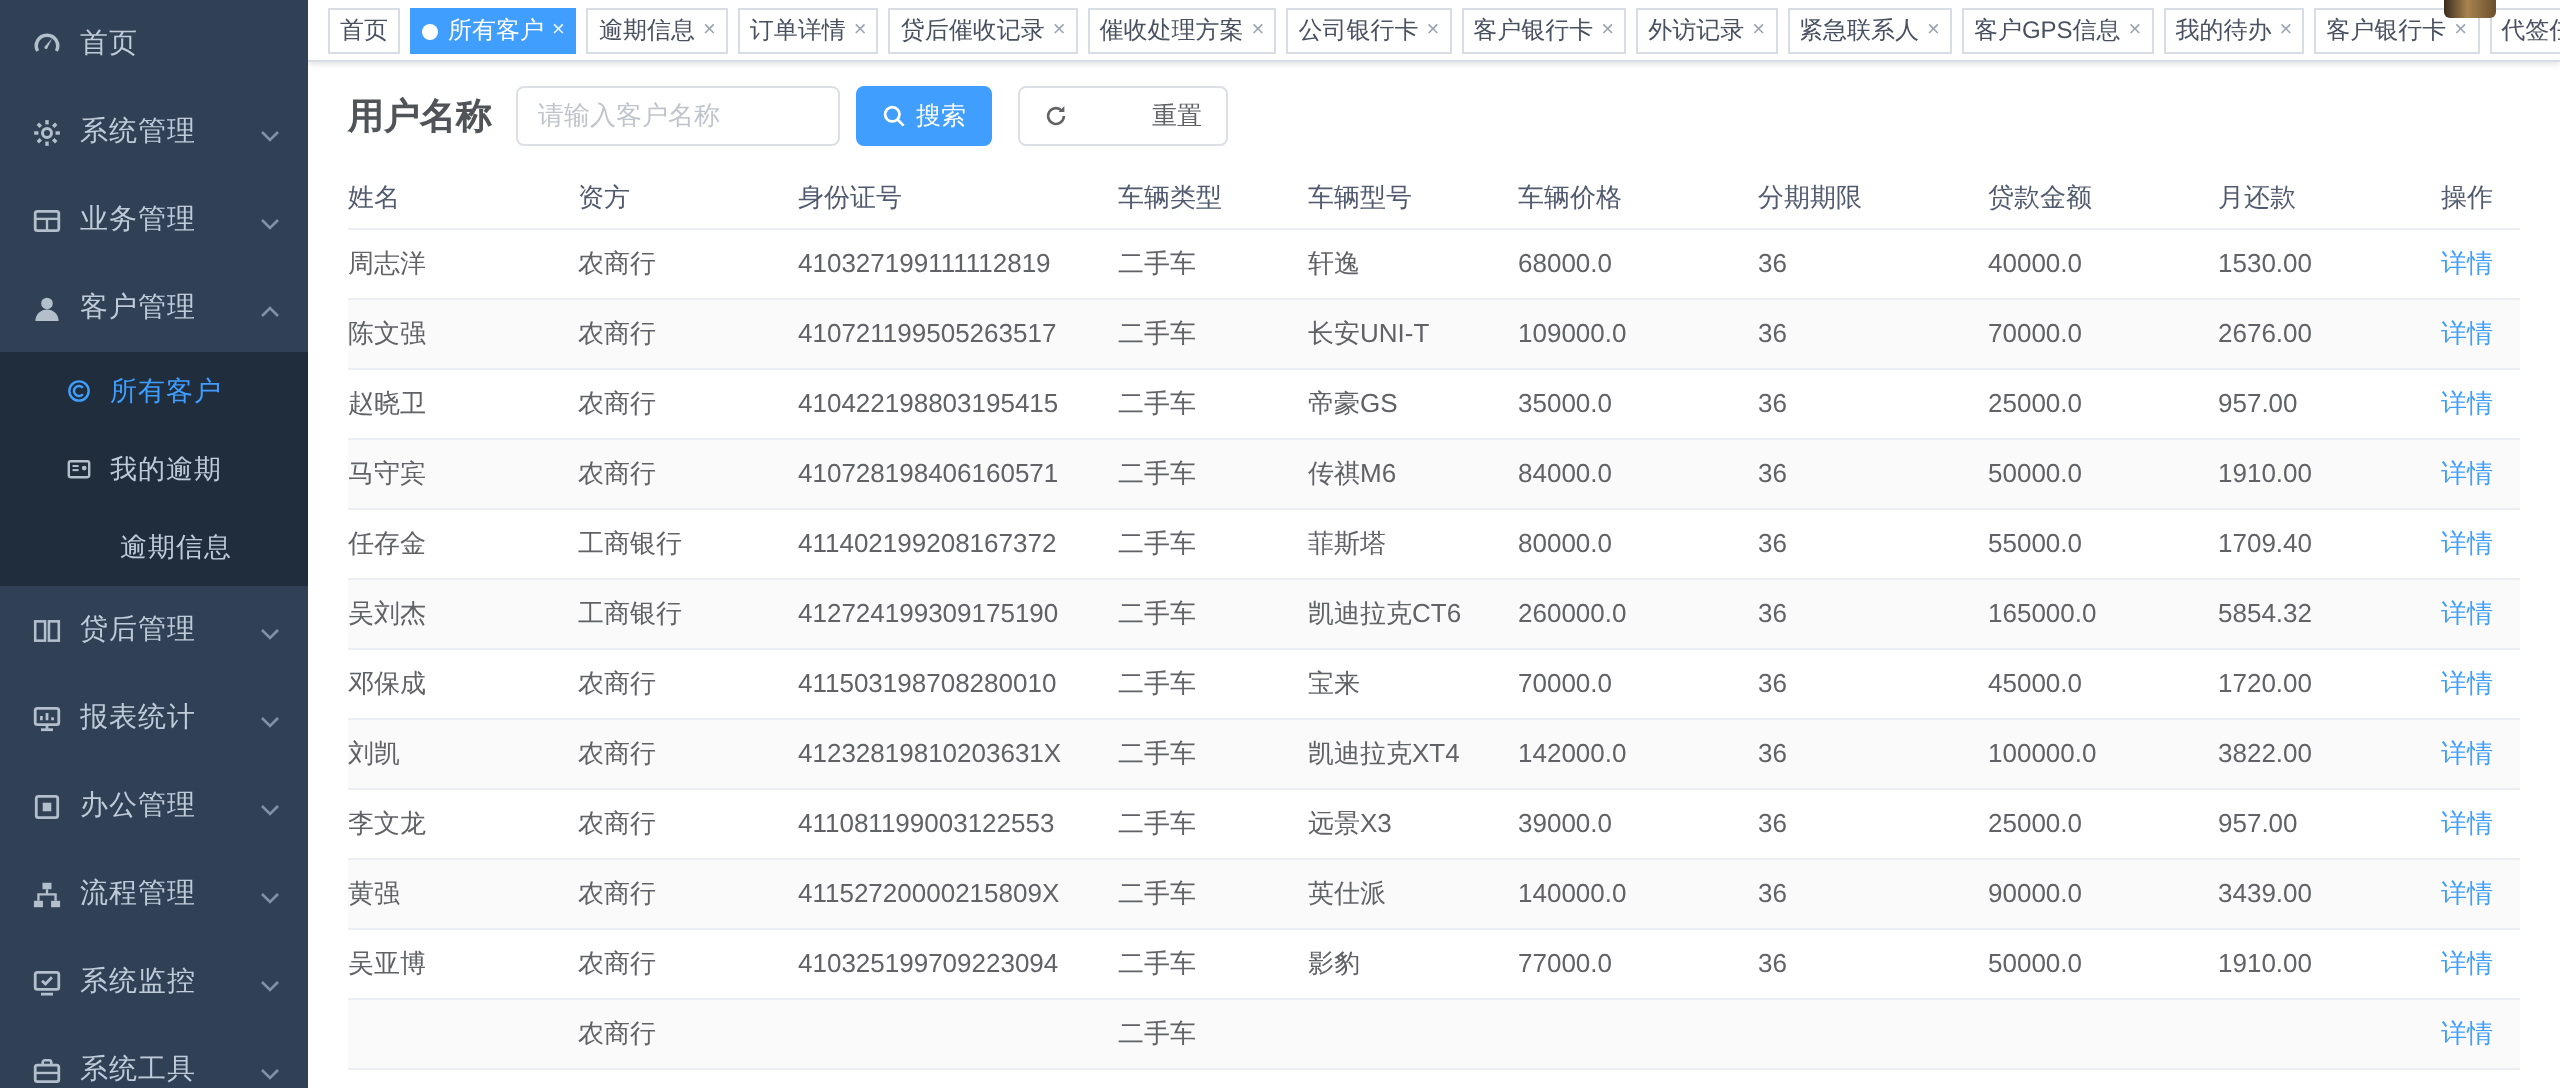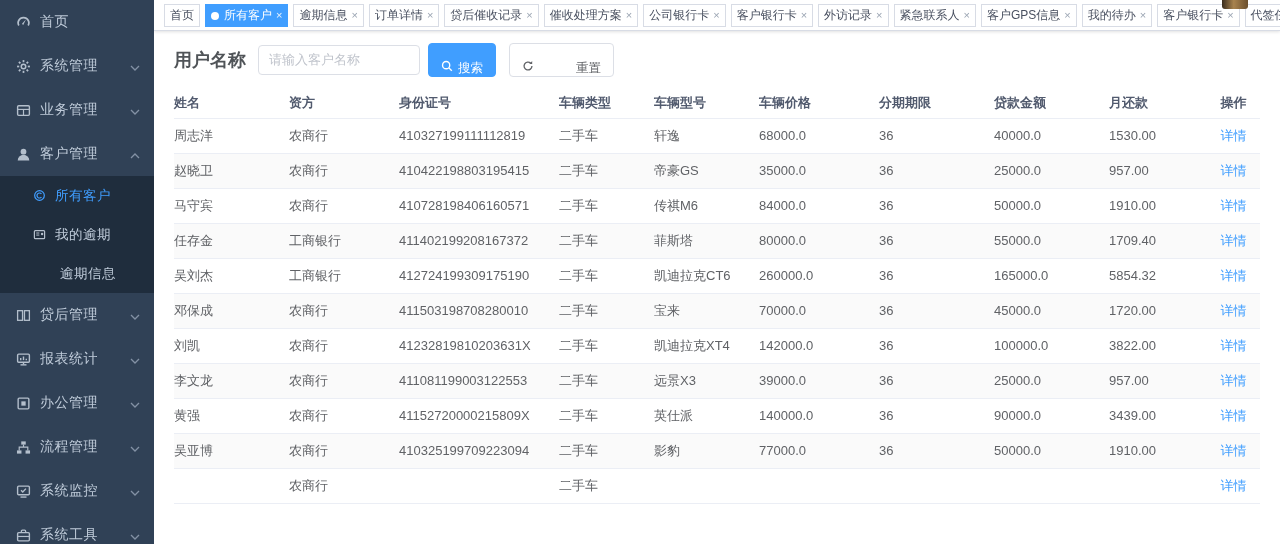--- a/index.html
+++ b/index.html
@@ -39,29 +39,29 @@
     border-radius: 0 0 3px 3px; background: linear-gradient(90deg,#3a2c1c,#a8834f 45%,#6b4f2d); }
 
   
   .content { padding: 0 20px; }
   .search-row { display: flex; align-items: center; padding: 12px 0 11px; }
   .search-label { font-size: 18px; font-weight: bold; color: #505458; margin-right: 12px; }
   .search-input { width: 162px; height: 30px; border: 1px solid #dcdfe6; border-radius: 4px;
     padding: 0 10px; font-size: 13px; color: #606266; outline: none;
     font-family: Liberation Serif, serif; }
   .search-input::placeholder { color: #c0c4cc; }
-  .btn { height: 30px; display: inline-flex; justify-content: center;
-    border-radius: 4px; font-size: 12.5px; cursor: pointer; padding: 16px 12px; }
+  .btn { height: 30px; display: inline-flex; align-items: center; justify-content: center;
+    border-radius: 4px; font-size: 12.5px; cursor: pointer; padding: 0 12px; }
   .btn svg { margin-right: 5px; }
   .btn-primary { background: #409eff; border: 1px solid #409eff; color: #fff; margin-left: 8px; }
   .btn-plain { background: #fff; border: 1px solid #dcdfe6; color: #606266; margin-left: 13px; gap: 37px; }
 
   
   table { border-collapse: collapse; table-layout: fixed; width: 1086px; }
-  th { height: 30px; font-size: 13px; color: #515a6e; font-weight: bold; text-align: left;
+  th { height: 30px; font-size: 13px; color: #515a6e; font-weight: normal; text-align: left;
     border-bottom: 1px solid #ebeef5; vertical-align: middle; }
   td { height: 35px; font-size: 13px; color: #606266; border-bottom: 1px solid #ebeef5;
     vertical-align: middle; overflow: hidden; white-space: nowrap; }
   tbody tr:nth-child(even) { background: #fafafa; }
   th.col-action, td.col-action { text-align: center; padding-right: 2px; }
   .detail-link { color: #409eff; cursor: pointer; text-decoration: none; }
 </style>
 </head>
 <body>
 
@@ -331,20 +331,32 @@
             <td>410327199111112819</td>
             <td>二手车</td>
             <td>轩逸</td>
             <td>68000.0</td>
             <td>36</td>
             <td>40000.0</td>
             <td>1530.00</td>
             <td class="col-action"><a class="detail-link">详情</a></td>
           </tr>
           <tr>
+            <td>陈文强</td>
+            <td>农商行</td>
+            <td>410721199505263517</td>
+            <td>二手车</td>
+            <td>长安UNI-T</td>
+            <td>109000.0</td>
+            <td>36</td>
+            <td>70000.0</td>
+            <td>2676.00</td>
+            <td class="col-action"><a class="detail-link">详情</a></td>
+          </tr>
+          <tr>
             <td>赵晓卫</td>
             <td>农商行</td>
             <td>410422198803195415</td>
             <td>二手车</td>
             <td>帝豪GS</td>
             <td>35000.0</td>
             <td>36</td>
             <td>25000.0</td>
             <td>957.00</td>
             <td class="col-action"><a class="detail-link">详情</a></td>

